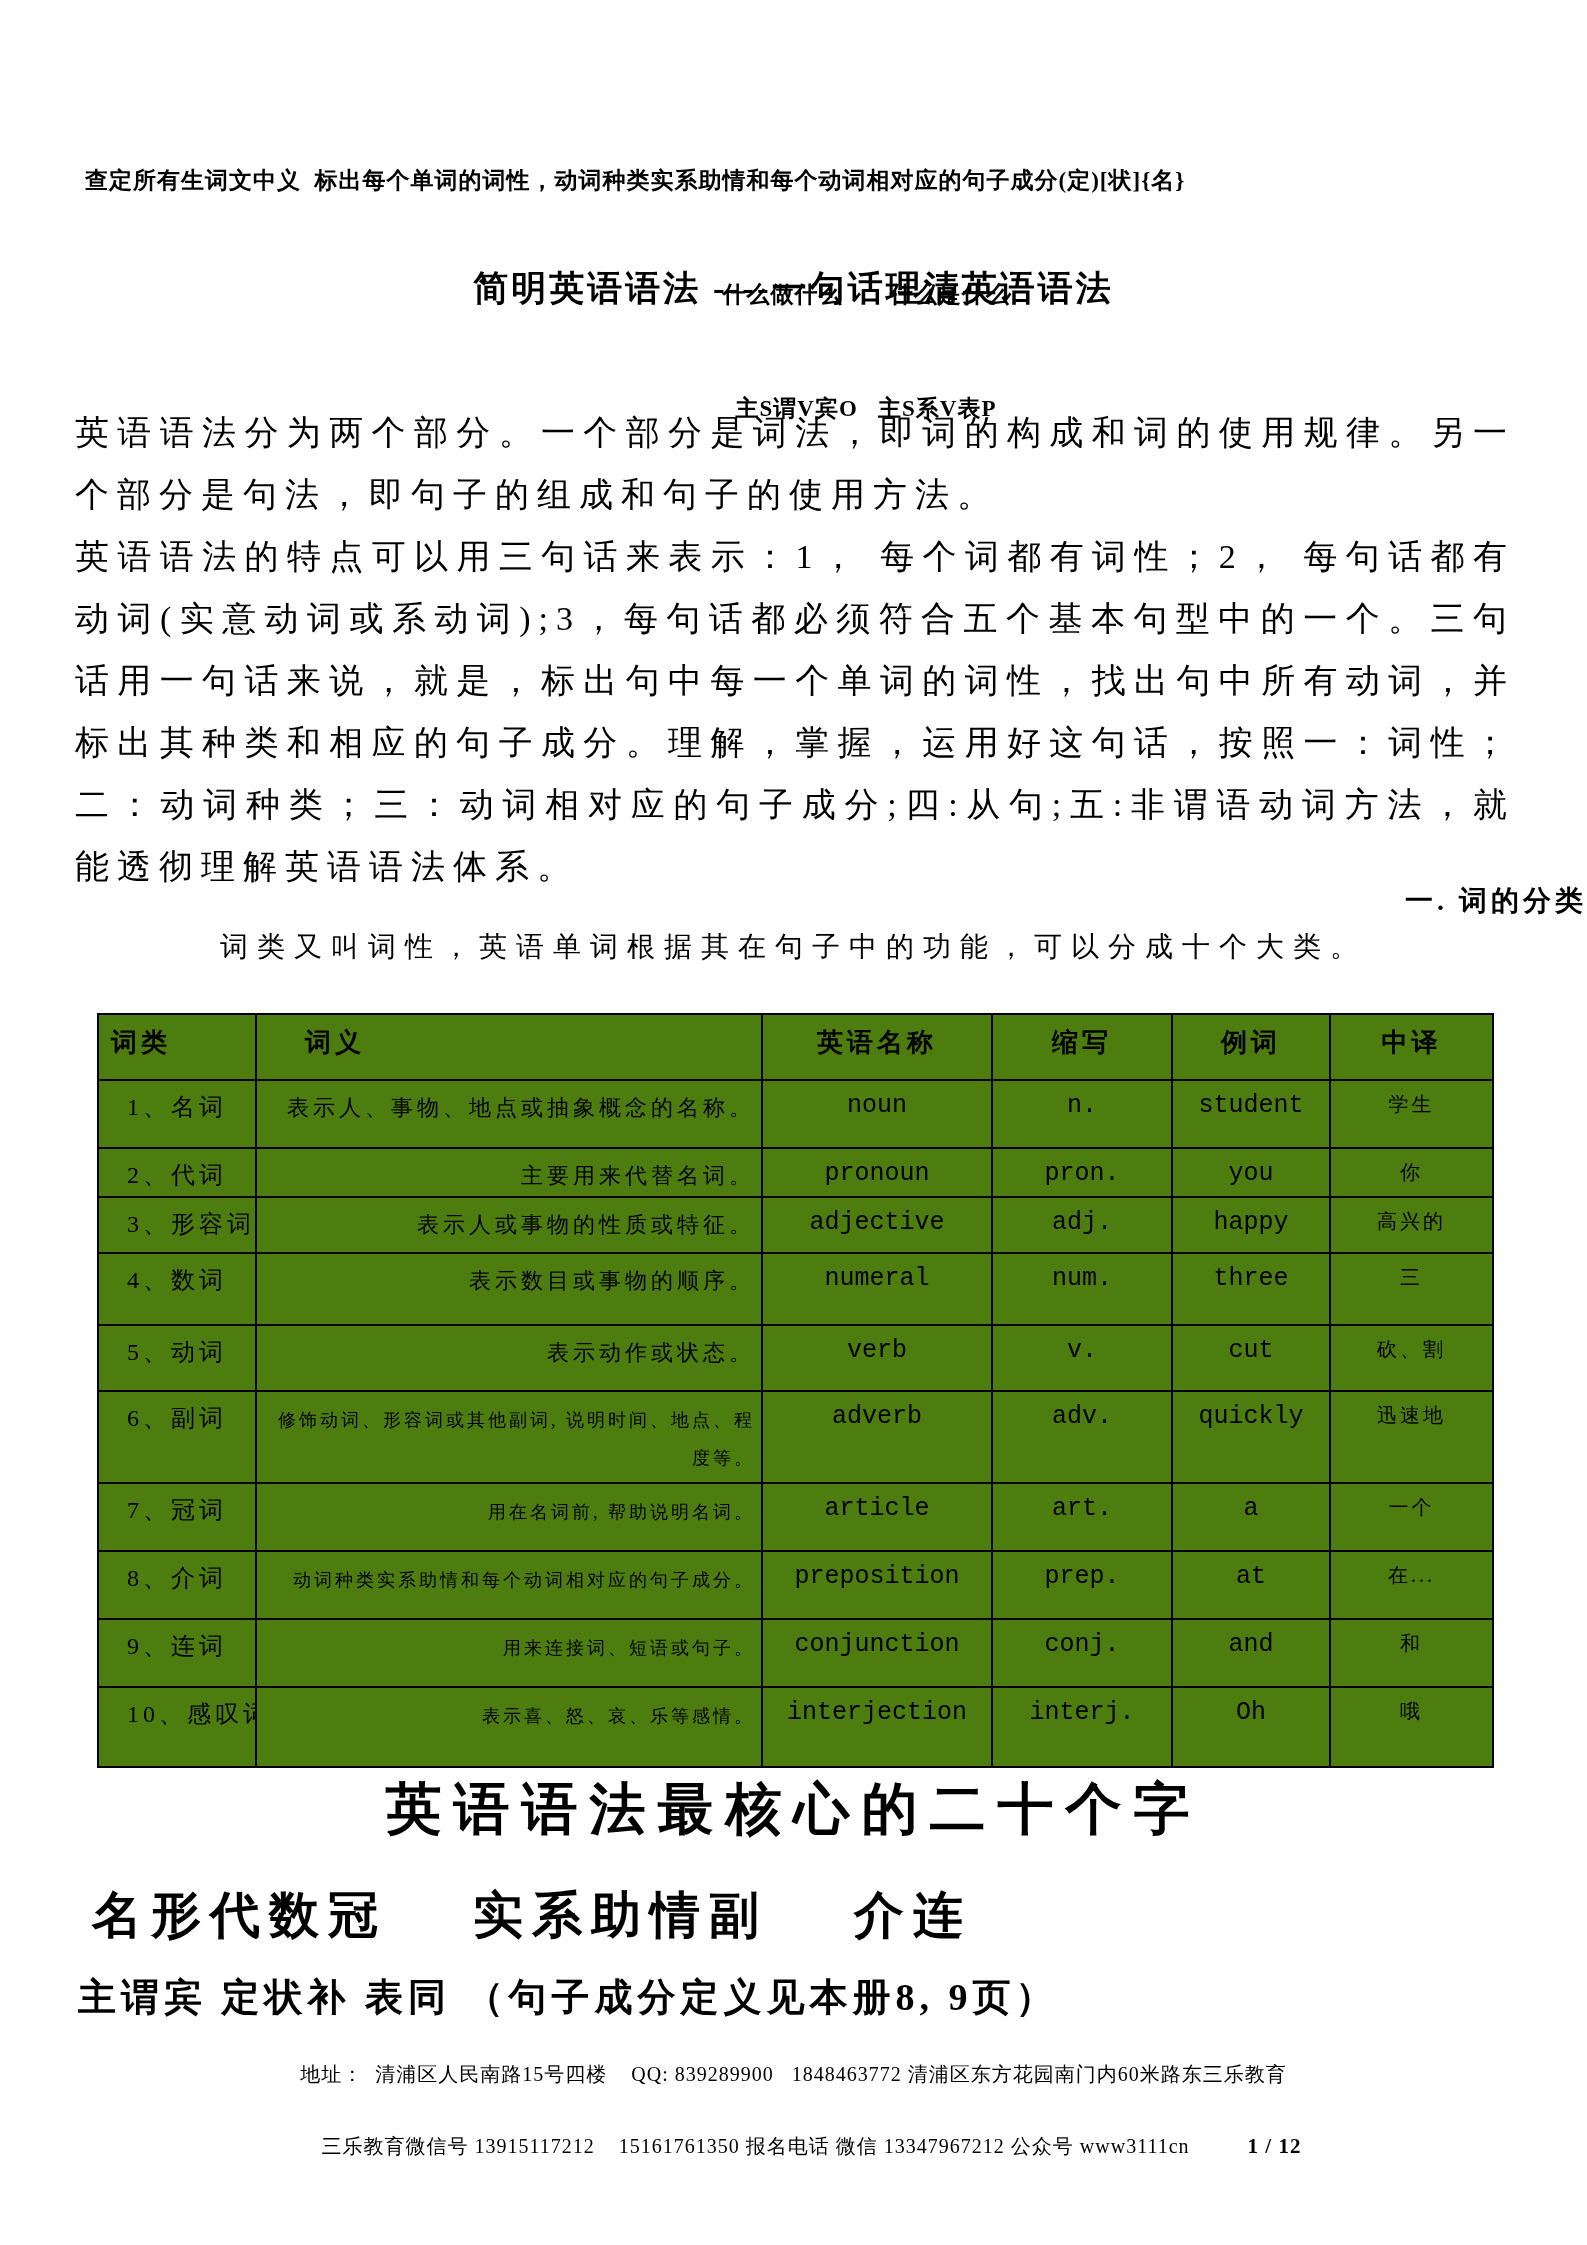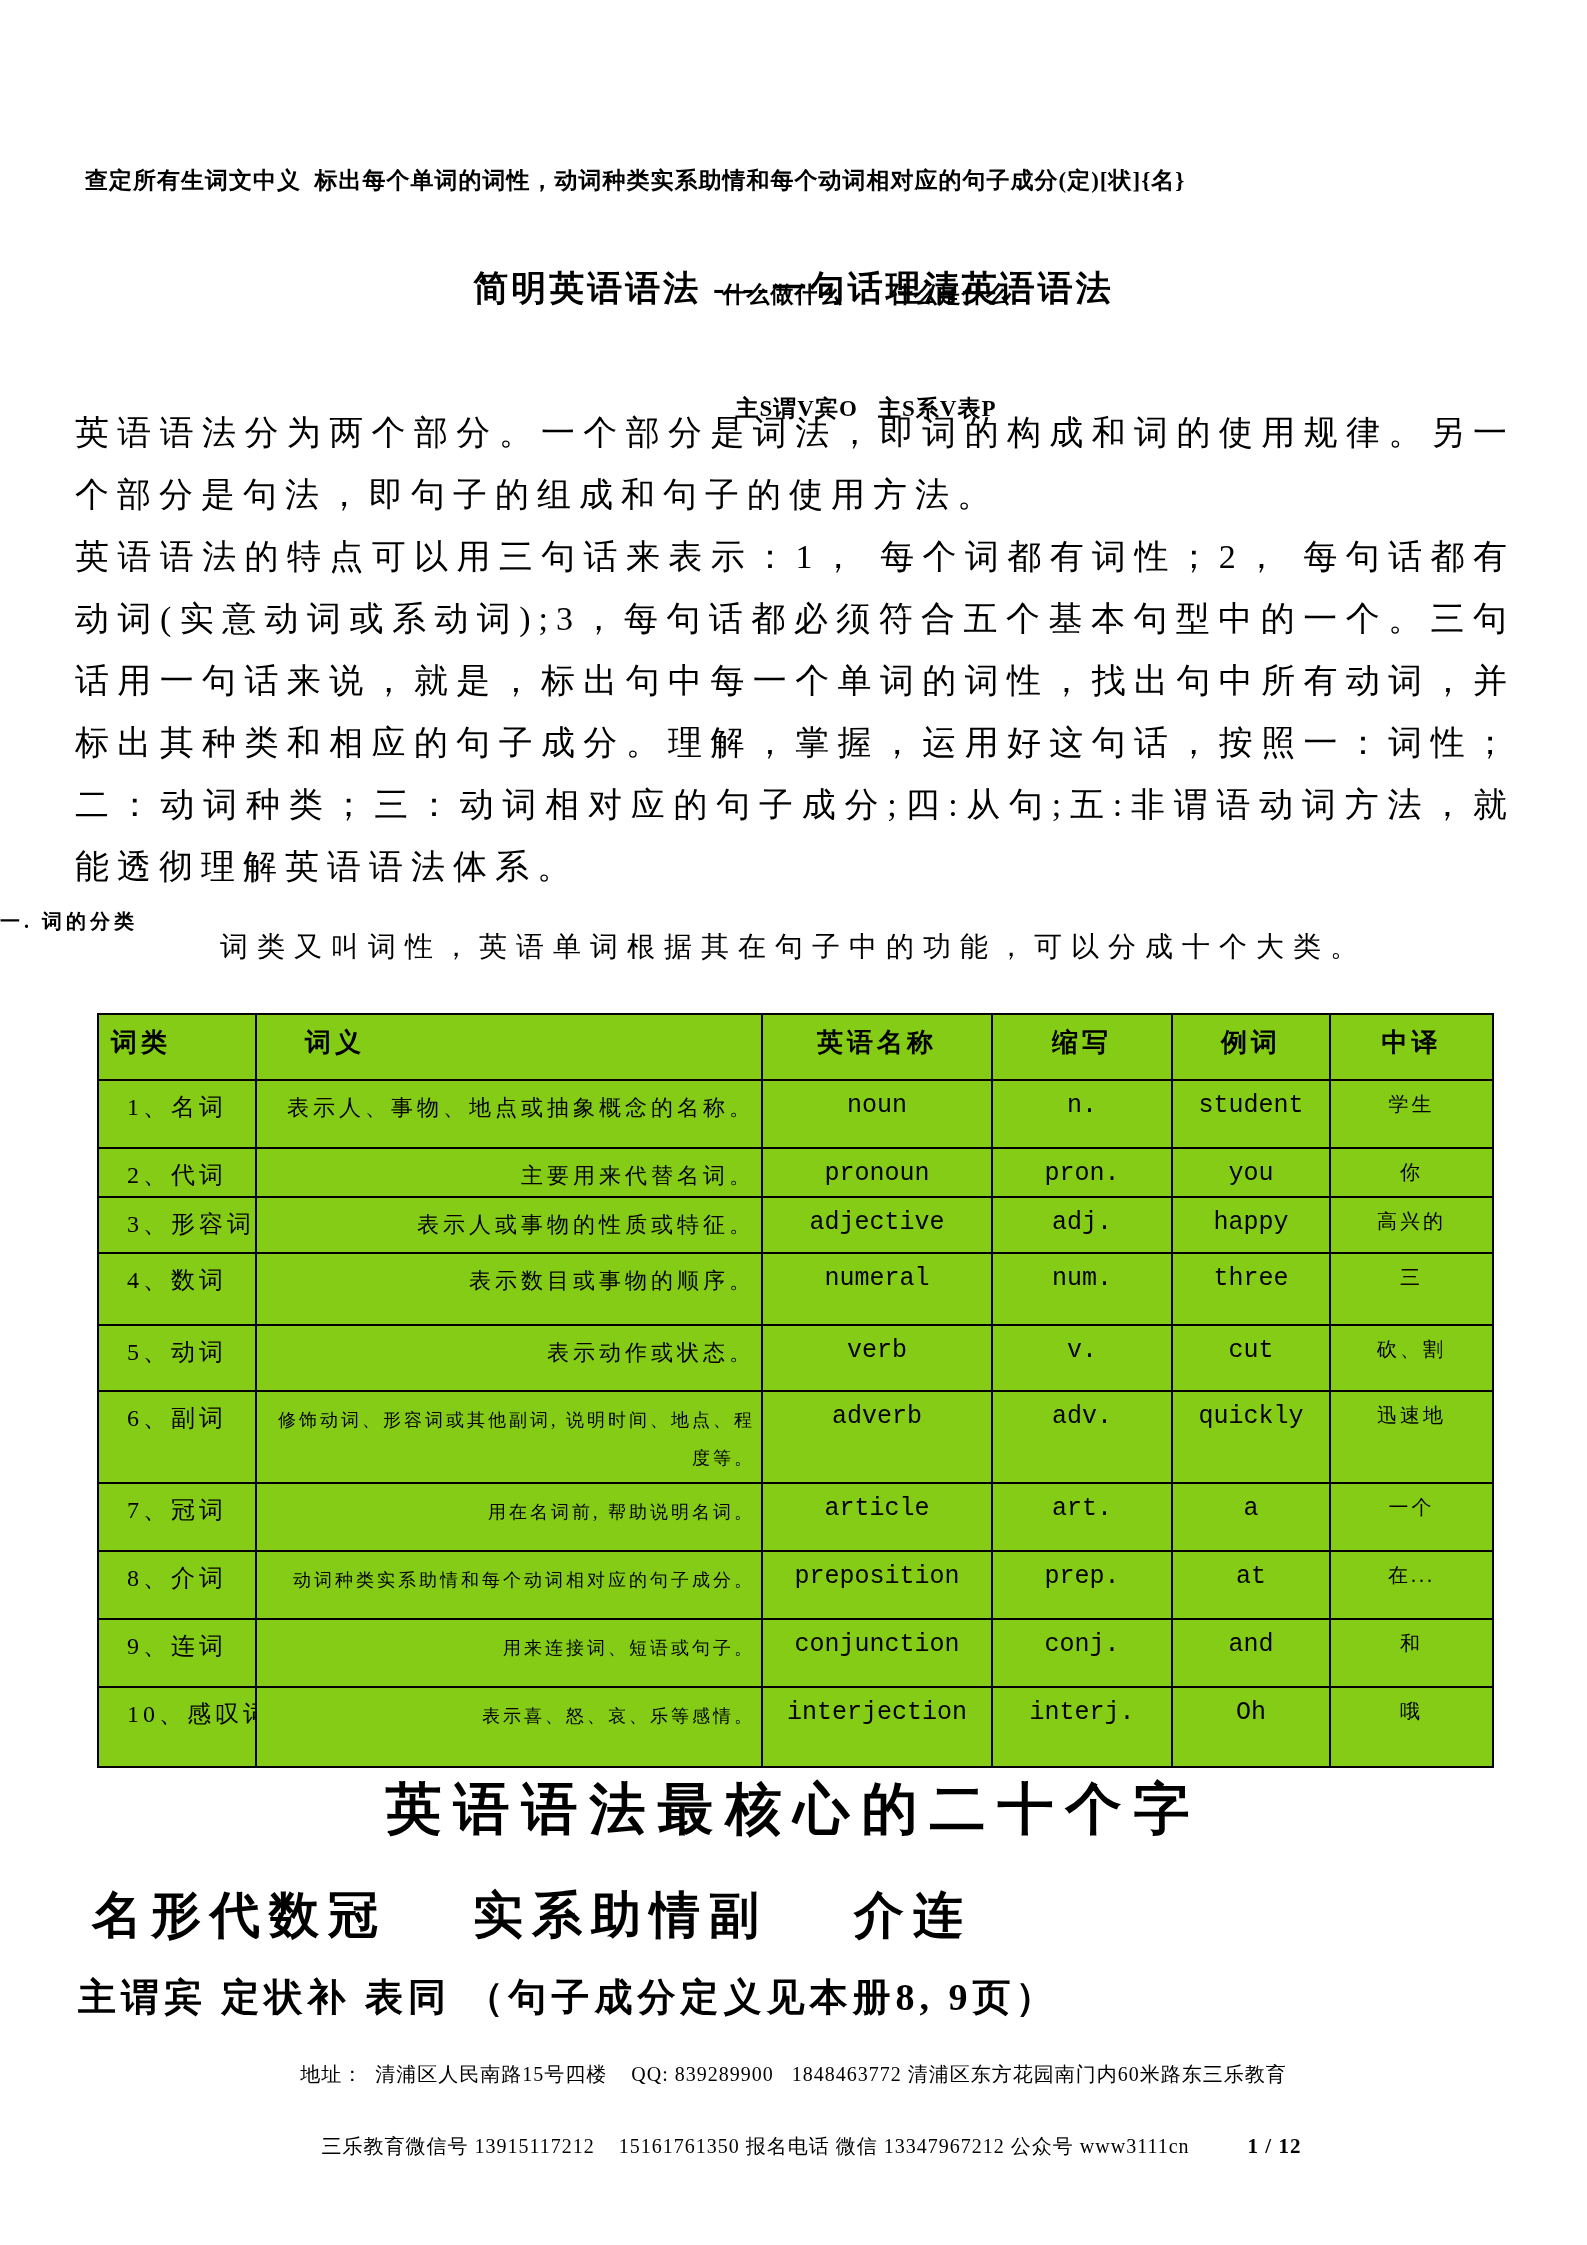--- a/index.html
+++ b/index.html
@@ -21,26 +21,26 @@
 
   
   .doc-title{top:265px;text-align:center;font-size:35px;font-weight:bold;letter-spacing:3px;}
 
   
   .intro{top:402px;left:75px;right:72px;font-size:34px;line-height:62px;
     letter-spacing:8px;text-align:justify;}
   .intro p{margin:0;}
 
   
-  .sec-head{top:908px;text-align:left;font-size:20px;font-weight:bold;letter-spacing:4px;}
+  .sec-head{top:882px;text-align:right;font-size:28px;font-weight:bold;letter-spacing:4px;}
   .sec-sub{top:928px;text-align:center;font-size:28px;letter-spacing:9px;}
 
   
   .tbl-wrap{top:1013px;left:97px;}
-  table{border-collapse:collapse;table-layout:fixed;width:1395px;background:#84cc16;}
+  table{border-collapse:collapse;table-layout:fixed;width:1395px;background:#4d7c0f;}
   th,td{border:2px solid #000;vertical-align:top;padding:10px 6px 4px 6px;overflow:hidden;}
   thead tr{height:66px;}
   tbody tr:nth-child(1){height:68px;}
   tbody tr:nth-child(2){height:48px;}
   tbody tr:nth-child(3){height:56px;}
   tbody tr:nth-child(4){height:72px;}
   tbody tr:nth-child(5){height:66px;}
   tbody tr:nth-child(6){height:78px;}
   tbody tr:nth-child(7){height:68px;}
   tbody tr:nth-child(8){height:68px;}

